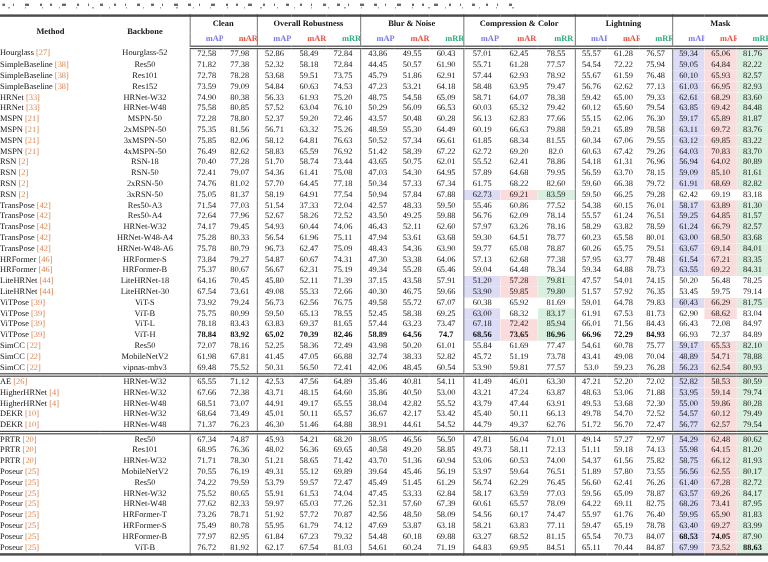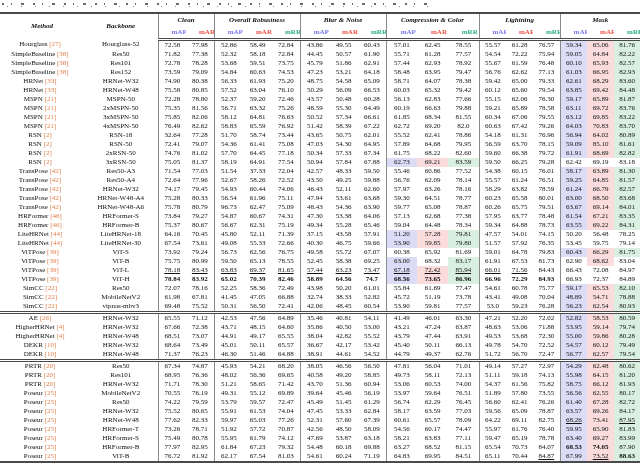--- a/index.html
+++ b/index.html
@@ -11,31 +11,31 @@
       repeating-linear-gradient(90deg,#6a6a6a 0 2px,transparent 2px 9px,#6a6a6a 9px 10px,transparent 10px 19px,#6a6a6a 19px 22px,transparent 22px 31px),
       repeating-linear-gradient(90deg,transparent 0 5px,#8a8a8a 5px 6px,transparent 6px 14px);
     background-size:100% 2px,100% 1px;
     background-position:0 0,0 3px;
     background-repeat:repeat-x;
   }
   table{border-collapse:collapse;table-layout:fixed;width:640px;
         border-top:2px solid #4a4a4a;border-bottom:2px solid #4a4a4a;}
   th,td{padding:0;margin:0;white-space:nowrap;overflow:hidden;font-size:7px;line-height:1;}
   thead th{font-weight:bold;text-align:center;vertical-align:middle;}
-  thead tr.groups th{height:13px;font-style:italic;}
+  thead tr.groups th{height:13px;}
   thead tr.metrics th{height:11px;border-bottom:3px double #4a4a4a;padding-left:13px;}
   tbody td{height:9px;text-align:center;vertical-align:middle;}
-  td.method{text-align:center;padding-right:4px;}
+  td.method{text-align:left;padding-right:4px;}
   td.backbone{}
   .gs{border-left:1px solid #8a8a8a;}
   tr.sec td{border-top:3px double #4a4a4a;}
   .m0{color:var(--map-c);} .m1{color:var(--mar-c);} .m2{color:var(--mrr-c);}
   .cite{color:var(--cite-c);}
   .bold{font-weight:bold;}
-  .und{text-decoration:underline;margin-top:18px;}
+  .und{margin-top:18px;}
   .t0{background:var(--tint0);} .t1{background:var(--tint1);} .t2{background:var(--tint2);}
 </style>
 </head>
 <body>
 
 <div class="caption-cut"></div>
 
 <table>
   <colgroup>
     <col style="width:84px">
@@ -296,21 +296,21 @@
         <td class="gs">60.63</td>
         <td>67.42</td>
         <td>79.26</td>
         <td class="gs t0">64.03</td>
         <td class="t1">70.83</td>
         <td class="t2">83.70</td>
       </tr>
       <tr>
         <td class="method"><span>RSN </span><span class="cite">[2]</span></td>
         <td class="backbone">RSN-18</td>
-        <td class="gs">32.64</td>
+        <td class="gs">70.40</td>
         <td>77.28</td>
         <td class="gs">51.70</td>
         <td>58.74</td>
         <td>73.44</td>
         <td class="gs">43.65</td>
         <td>50.75</td>
         <td>62.01</td>
         <td class="gs">55.52</td>
         <td>62.41</td>
         <td>78.86</td>

